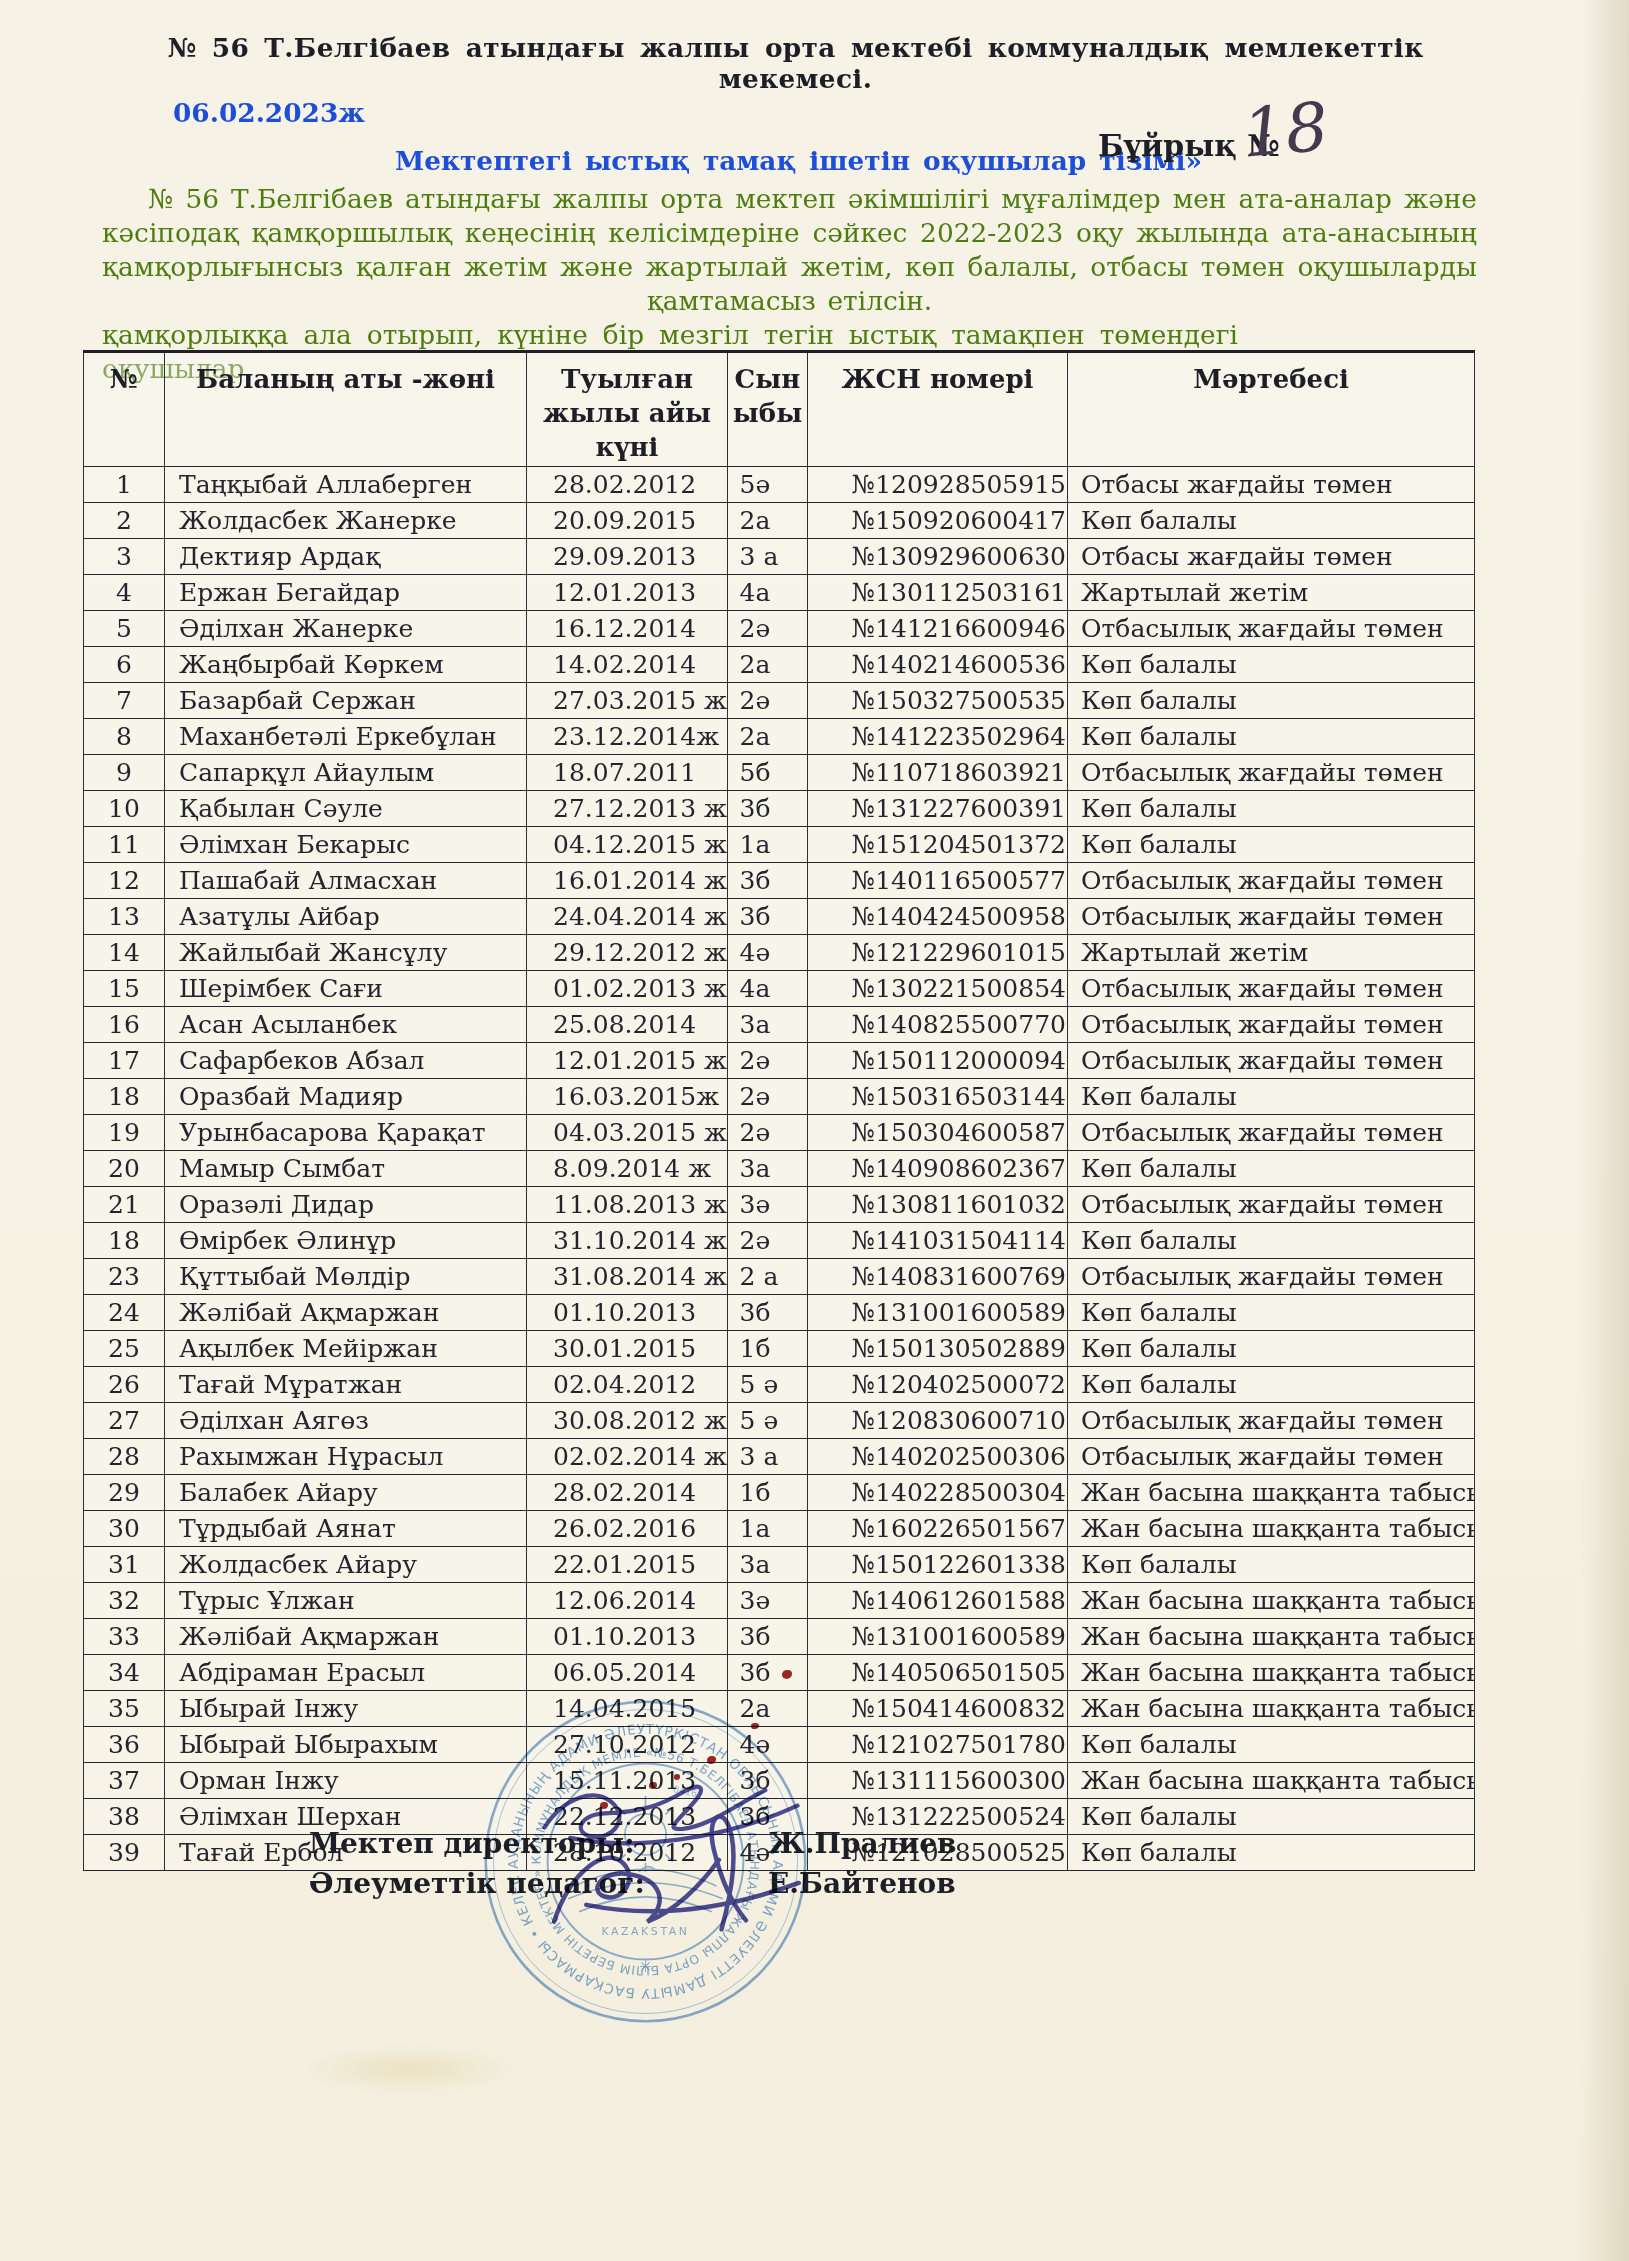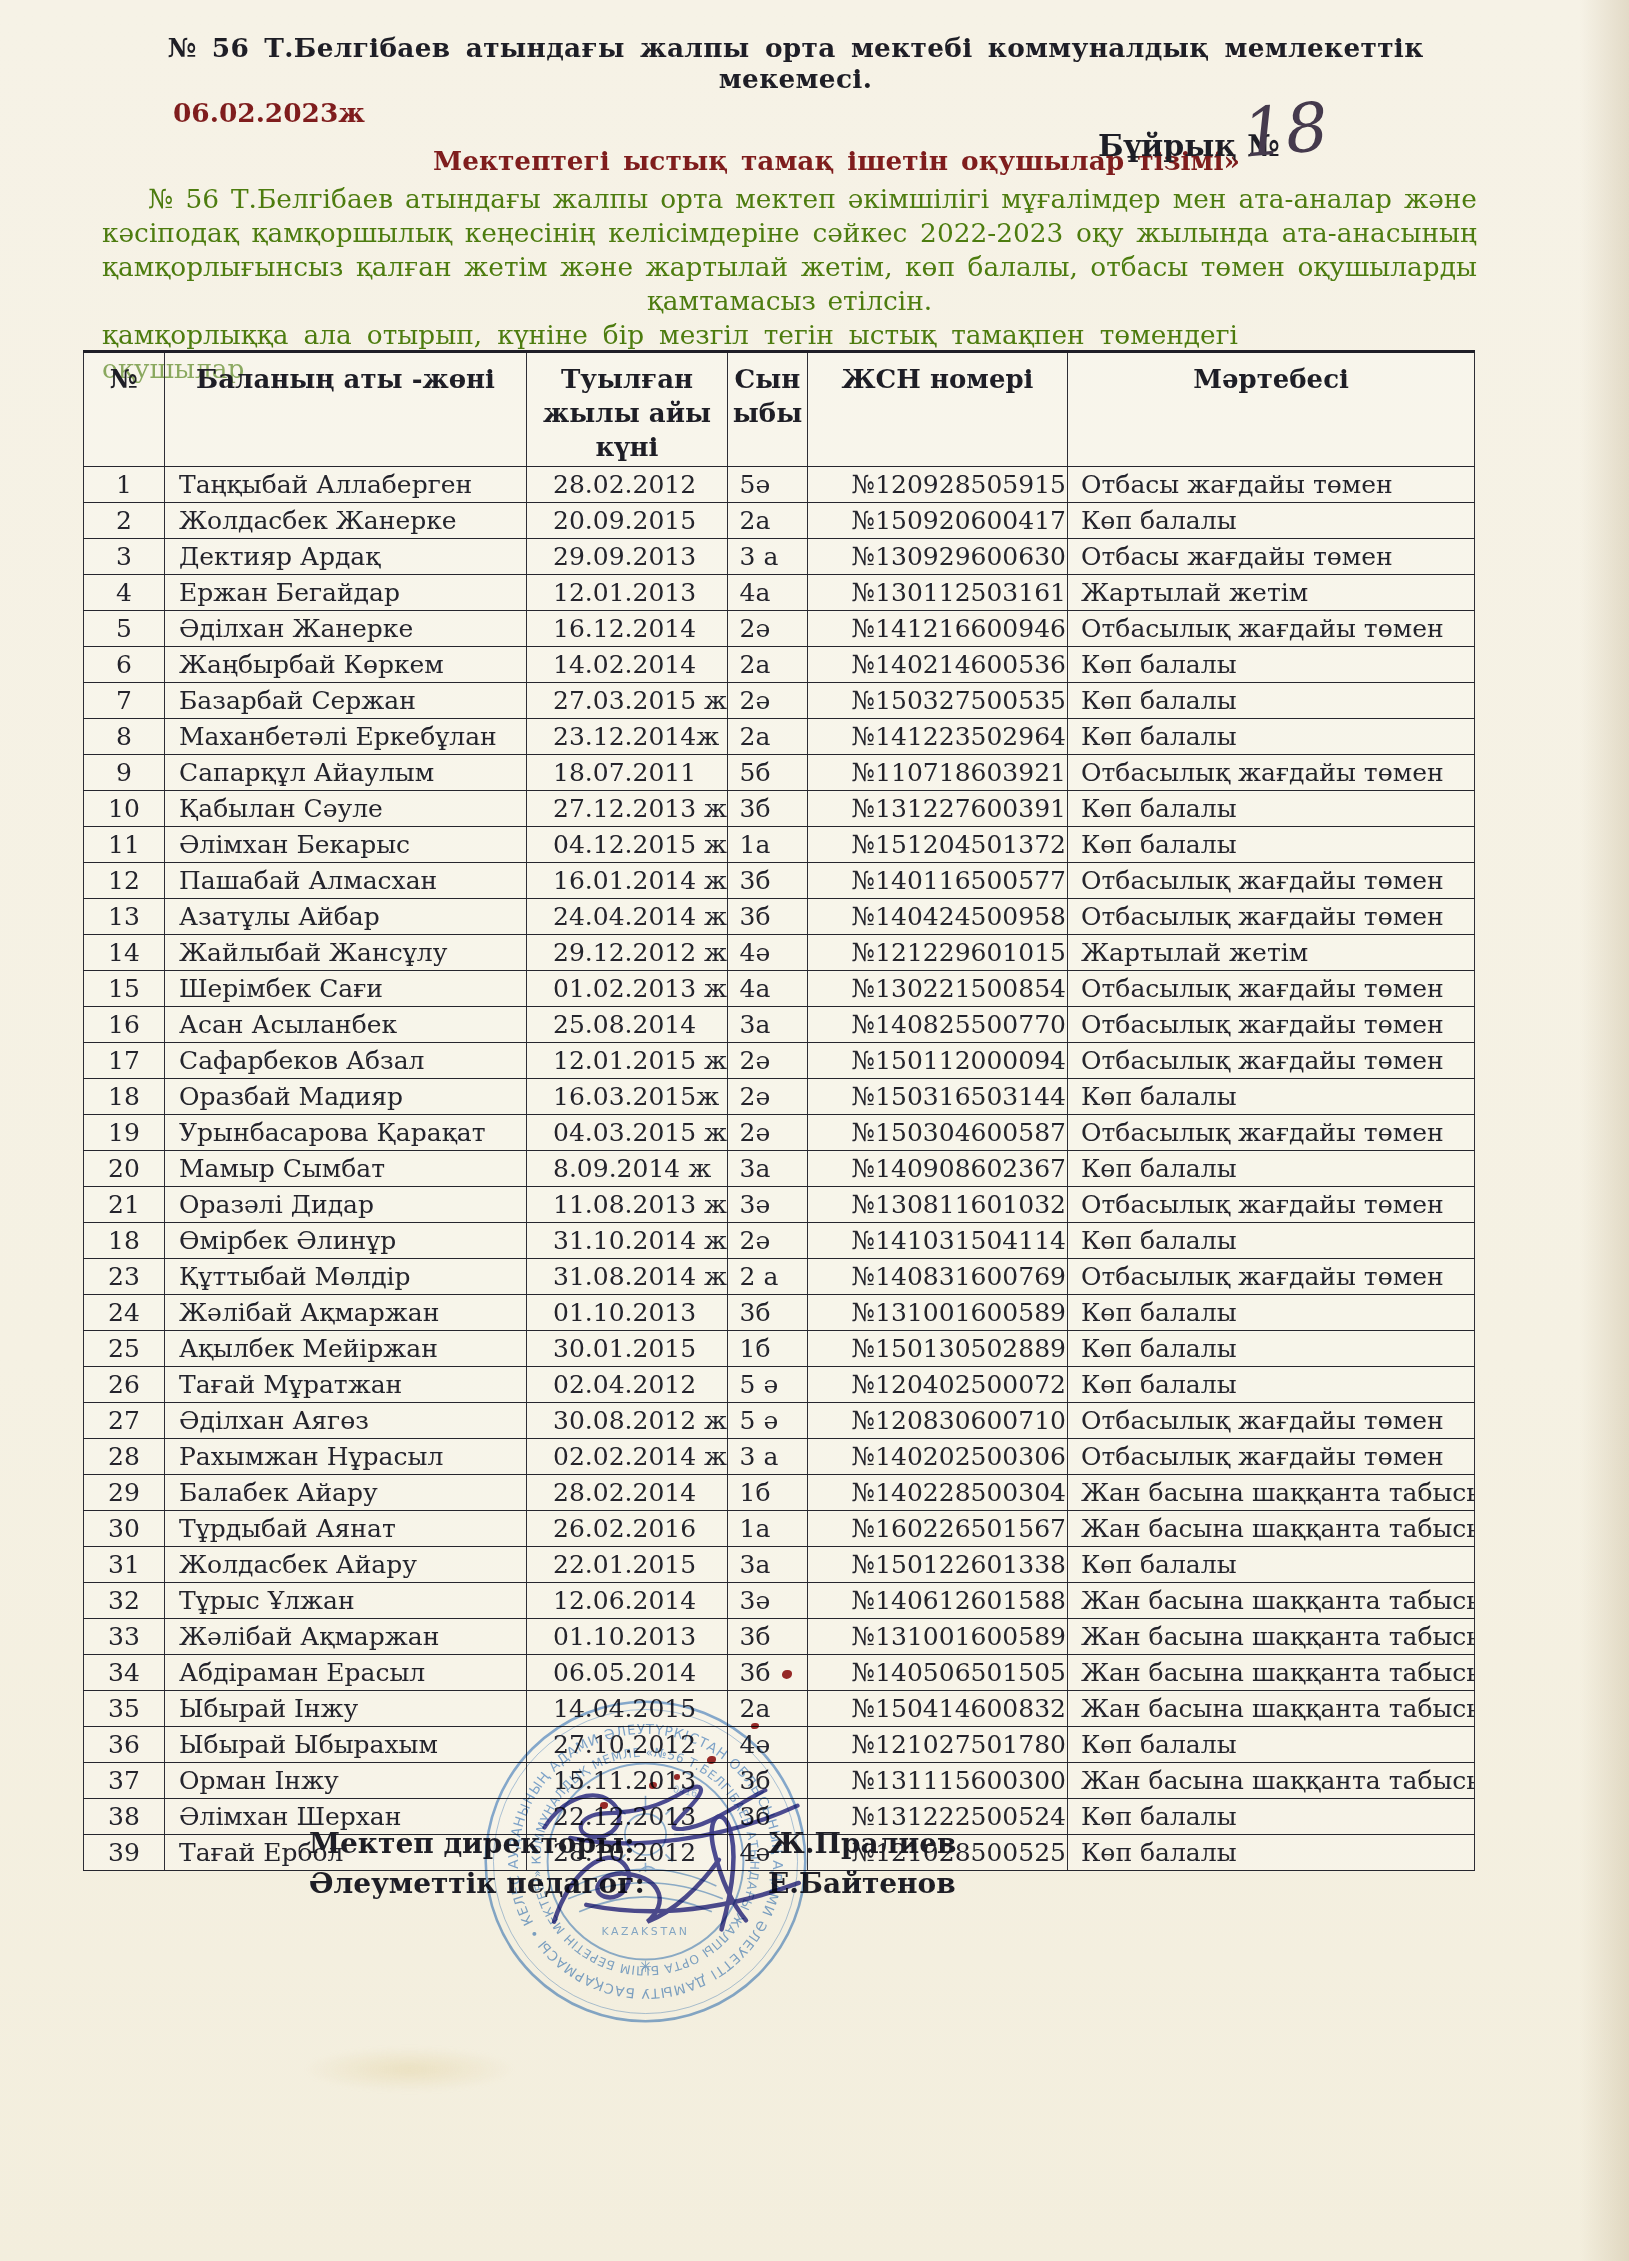--- a/index.html
+++ b/index.html
@@ -6,21 +6,21 @@
   body{
     width:1630px;height:2261px;position:relative;overflow:hidden;
     background:linear-gradient(180deg,#f6f2e6 0%,#f5f1e3 60%,#f3eedd 100%);
     font-family:"DejaVu Serif","Liberation Serif",serif;
     color:#26262e;
   }
   .abs{position:absolute;}
   
   .org-line{left:100px;top:32px;width:1391px;text-align:center;
     font-size:26.4px;font-weight:bold;letter-spacing:0.3px;word-spacing:5.8px;color:#1e1e26;}
-  .line2{left:173px;top:97px;display:flex;gap:68px;font-size:26.4px;font-weight:bold;color:#7f1d1d;}
+  .line2{left:173px;top:97px;display:flex;gap:30px;font-size:26.4px;font-weight:bold;color:#1d4ed8;}
   .line2 .doc-title{word-spacing:3.9px;margin-top:48px;}
   .order-line{left:1098px;top:128px;font-size:30px;font-weight:bold;color:#1e1e26;}
   .hand-number{left:1243px;top:97px;font-size:67px;font-style:italic;color:#453a4d;
     transform:rotate(-5deg);font-family:"DejaVu Serif",serif;line-height:1;}
   
   .intro{left:102px;top:182px;width:1375px;font-size:26.4px;line-height:34px;color:#4d7c0f;word-spacing:3.2px;}
   .intro .pline{text-align:justify;text-align-last:justify;}
   .intro .pline.first{text-indent:46px;}
   .intro .pline.short{width:1136px;}
   .intro .pline.last{text-align:center;text-align-last:center;width:100%;}

